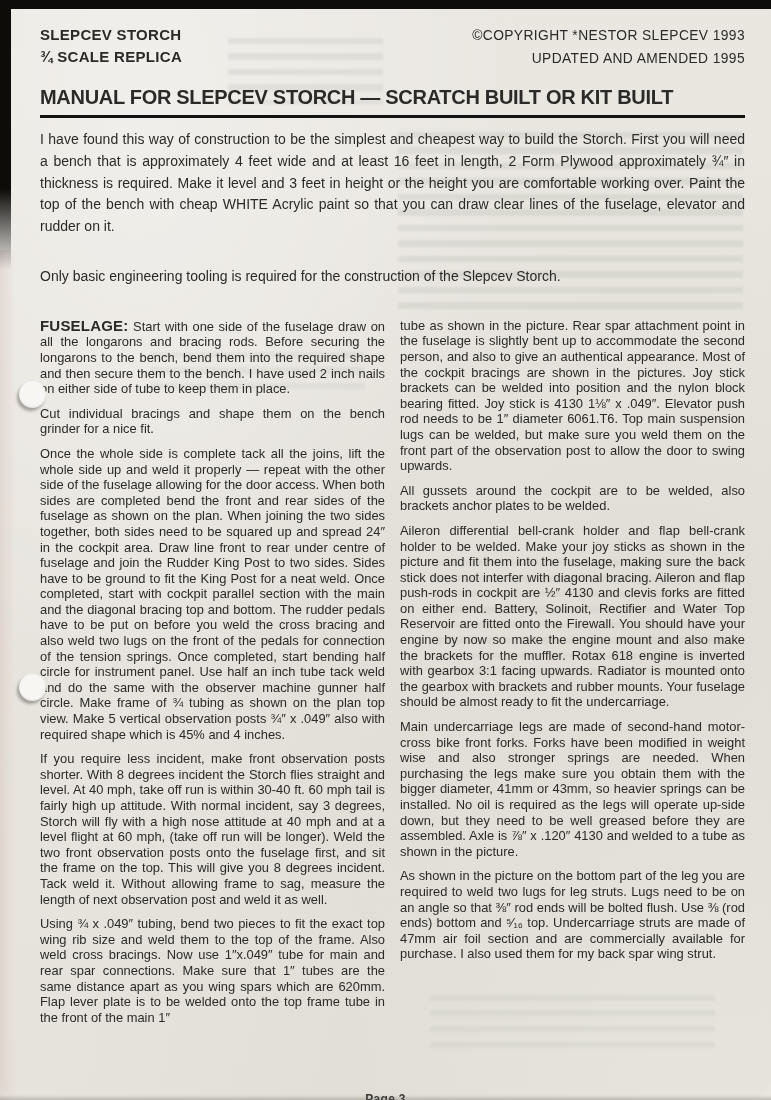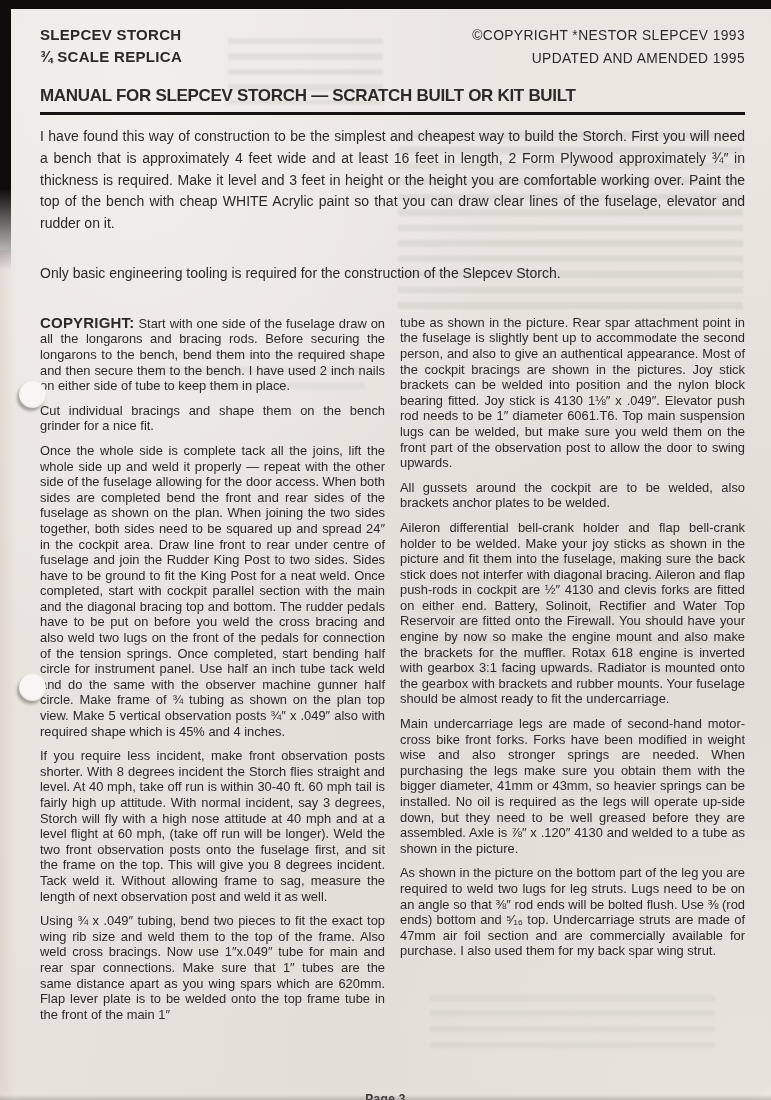--- a/index.html
+++ b/index.html
@@ -43,21 +43,21 @@
   .g3{left:150px;top:352px;width:215px;height:42px;opacity:.7;}
   .g4{left:430px;top:560px;width:300px;height:120px;opacity:.55;}
   .g5{left:430px;top:995px;width:285px;height:62px;opacity:.7;}
 
   .content{position:absolute;left:40px;right:26px;top:24px;}
   .masthead{display:flex;justify-content:space-between;align-items:flex-start;}
   .brand div{font-weight:bold;font-size:15px;line-height:22px;letter-spacing:0.3px;}
   .copyright{text-align:right;font-size:13.8px;line-height:23px;letter-spacing:0.4px;}
 
   .title{
-    font-size:17px;font-weight:bold;letter-spacing:-0.3px;
+    font-size:20px;font-weight:bold;letter-spacing:-0.3px;
     margin:16px 0 0;padding-bottom:6px;border-bottom:3px solid #141311;
     white-space:nowrap;
   }
   .intro{font-size:14px;line-height:21.8px;text-align:justify;margin:11px 0 0;}
   .intro + .intro{margin-top:28px;}
 
   .columns{display:flex;gap:15px;margin-top:30px;}
   .col{flex:1;min-width:0;font-size:12.9px;line-height:15.6px;text-align:justify;}
   .col p{margin:0 0 9px;}
   .lead{font-size:15px;font-weight:bold;letter-spacing:0.2px;}
@@ -92,21 +92,21 @@
     </header>
 
     <h1 class="title">MANUAL FOR SLEPCEV STORCH — SCRATCH BUILT OR KIT BUILT</h1>
 
     <p class="intro">I have found this way of construction to be the simplest and cheapest way to build the Storch. First you will need a bench that is approximately 4 feet wide and at least 16 feet in length, 2 Form Plywood approximately ¾″ in thickness is required. Make it level and 3 feet in height or the height you are comfortable working over. Paint the top of the bench with cheap WHITE Acrylic paint so that you can draw clear lines of the fuselage, elevator and rudder on it.</p>
     <p class="intro">Only basic engineering tooling is required for the construction of the Slepcev Storch.</p>
 
     <div class="columns">
 
       <div class="col">
-        <p><span class="lead">COPYRIGHT:</span> <span>Start with one side of the fuselage draw on all the longarons and bracing rods. Before securing the longarons to the bench, bend them into the required shape and then secure them to the bench. I have used 2 inch nails on either side of tube to keep them in place.</span></p>
+        <p><span class="lead">FUSELAGE:</span> <span>Start with one side of the fuselage draw on all the longarons and bracing rods. Before securing the longarons to the bench, bend them into the required shape and then secure them to the bench. I have used 2 inch nails on either side of tube to keep them in place.</span></p>
         <p>Cut individual bracings and shape them on the bench grinder for a nice fit.</p>
         <p>Once the whole side is complete tack all the joins, lift the whole side up and weld it properly — repeat with the other side of the fuselage allowing for the door access. When both sides are completed bend the front and rear sides of the fuselage as shown on the plan. When joining the two sides together, both sides need to be squared up and spread 24″ in the cockpit area. Draw line front to rear under centre of fuselage and join the Rudder King Post to two sides. Sides have to be ground to fit the King Post for a neat weld. Once completed, start with cockpit parallel section with the main and the diagonal bracing top and bottom. The rudder pedals have to be put on before you weld the cross bracing and also weld two lugs on the front of the pedals for connection of the tension springs. Once completed, start bending half circle for instrument panel. Use half an inch tube tack weld and do the same with the observer machine gunner half circle. Make frame of ¾ tubing as shown on the plan top view. Make 5 vertical observation posts ¾″ x .049″ also with required shape which is 45% and 4 inches.</p>
         <p>If you require less incident, make front observation posts shorter. With 8 degrees incident the Storch flies straight and level. At 40 mph, take off run is within 30-40 ft. 60 mph tail is fairly high up attitude. With normal incident, say 3 degrees, Storch will fly with a high nose attitude at 40 mph and at a level flight at 60 mph, (take off run will be longer). Weld the two front observation posts onto the fuselage first, and sit the frame on the top. This will give you 8 degrees incident. Tack weld it. Without allowing frame to sag, measure the length of next observation post and weld it as well.</p>
         <p>Using ¾ x .049″ tubing, bend two pieces to fit the exact top wing rib size and weld them to the top of the frame. Also weld cross bracings. Now use 1″x.049″ tube for main and rear spar connections. Make sure that 1″ tubes are the same distance apart as you wing spars which are 620mm. Flap lever plate is to be welded onto the top frame tube in the front of the main 1″</p>
       </div>
 
       <div class="col">
         <p>tube as shown in the picture. Rear spar attachment point in the fuselage is slightly bent up to accommodate the second person, and also to give an authentical appearance. Most of the cockpit bracings are shown in the pictures. Joy stick brackets can be welded into position and the nylon block bearing fitted. Joy stick is 4130 1⅛″ x .049″. Elevator push rod needs to be 1″ diameter 6061.T6. Top main suspension lugs can be welded, but make sure you weld them on the front part of the observation post to allow the door to swing upwards.</p>
         <p>All gussets around the cockpit are to be welded, also brackets anchor plates to be welded.</p>
         <p>Aileron differential bell-crank holder and flap bell-crank holder to be welded. Make your joy sticks as shown in the picture and fit them into the fuselage, making sure the back stick does not interfer with diagonal bracing. Aileron and flap push-rods in cockpit are ½″ 4130 and clevis forks are fitted on either end. Battery, Solinoit, Rectifier and Water Top Reservoir are fitted onto the Firewall. You should have your engine by now so make the engine mount and also make the brackets for the muffler. Rotax 618 engine is inverted with gearbox 3:1 facing upwards. Radiator is mounted onto the gearbox with brackets and rubber mounts. Your fuselage should be almost ready to fit the undercarriage.</p>

